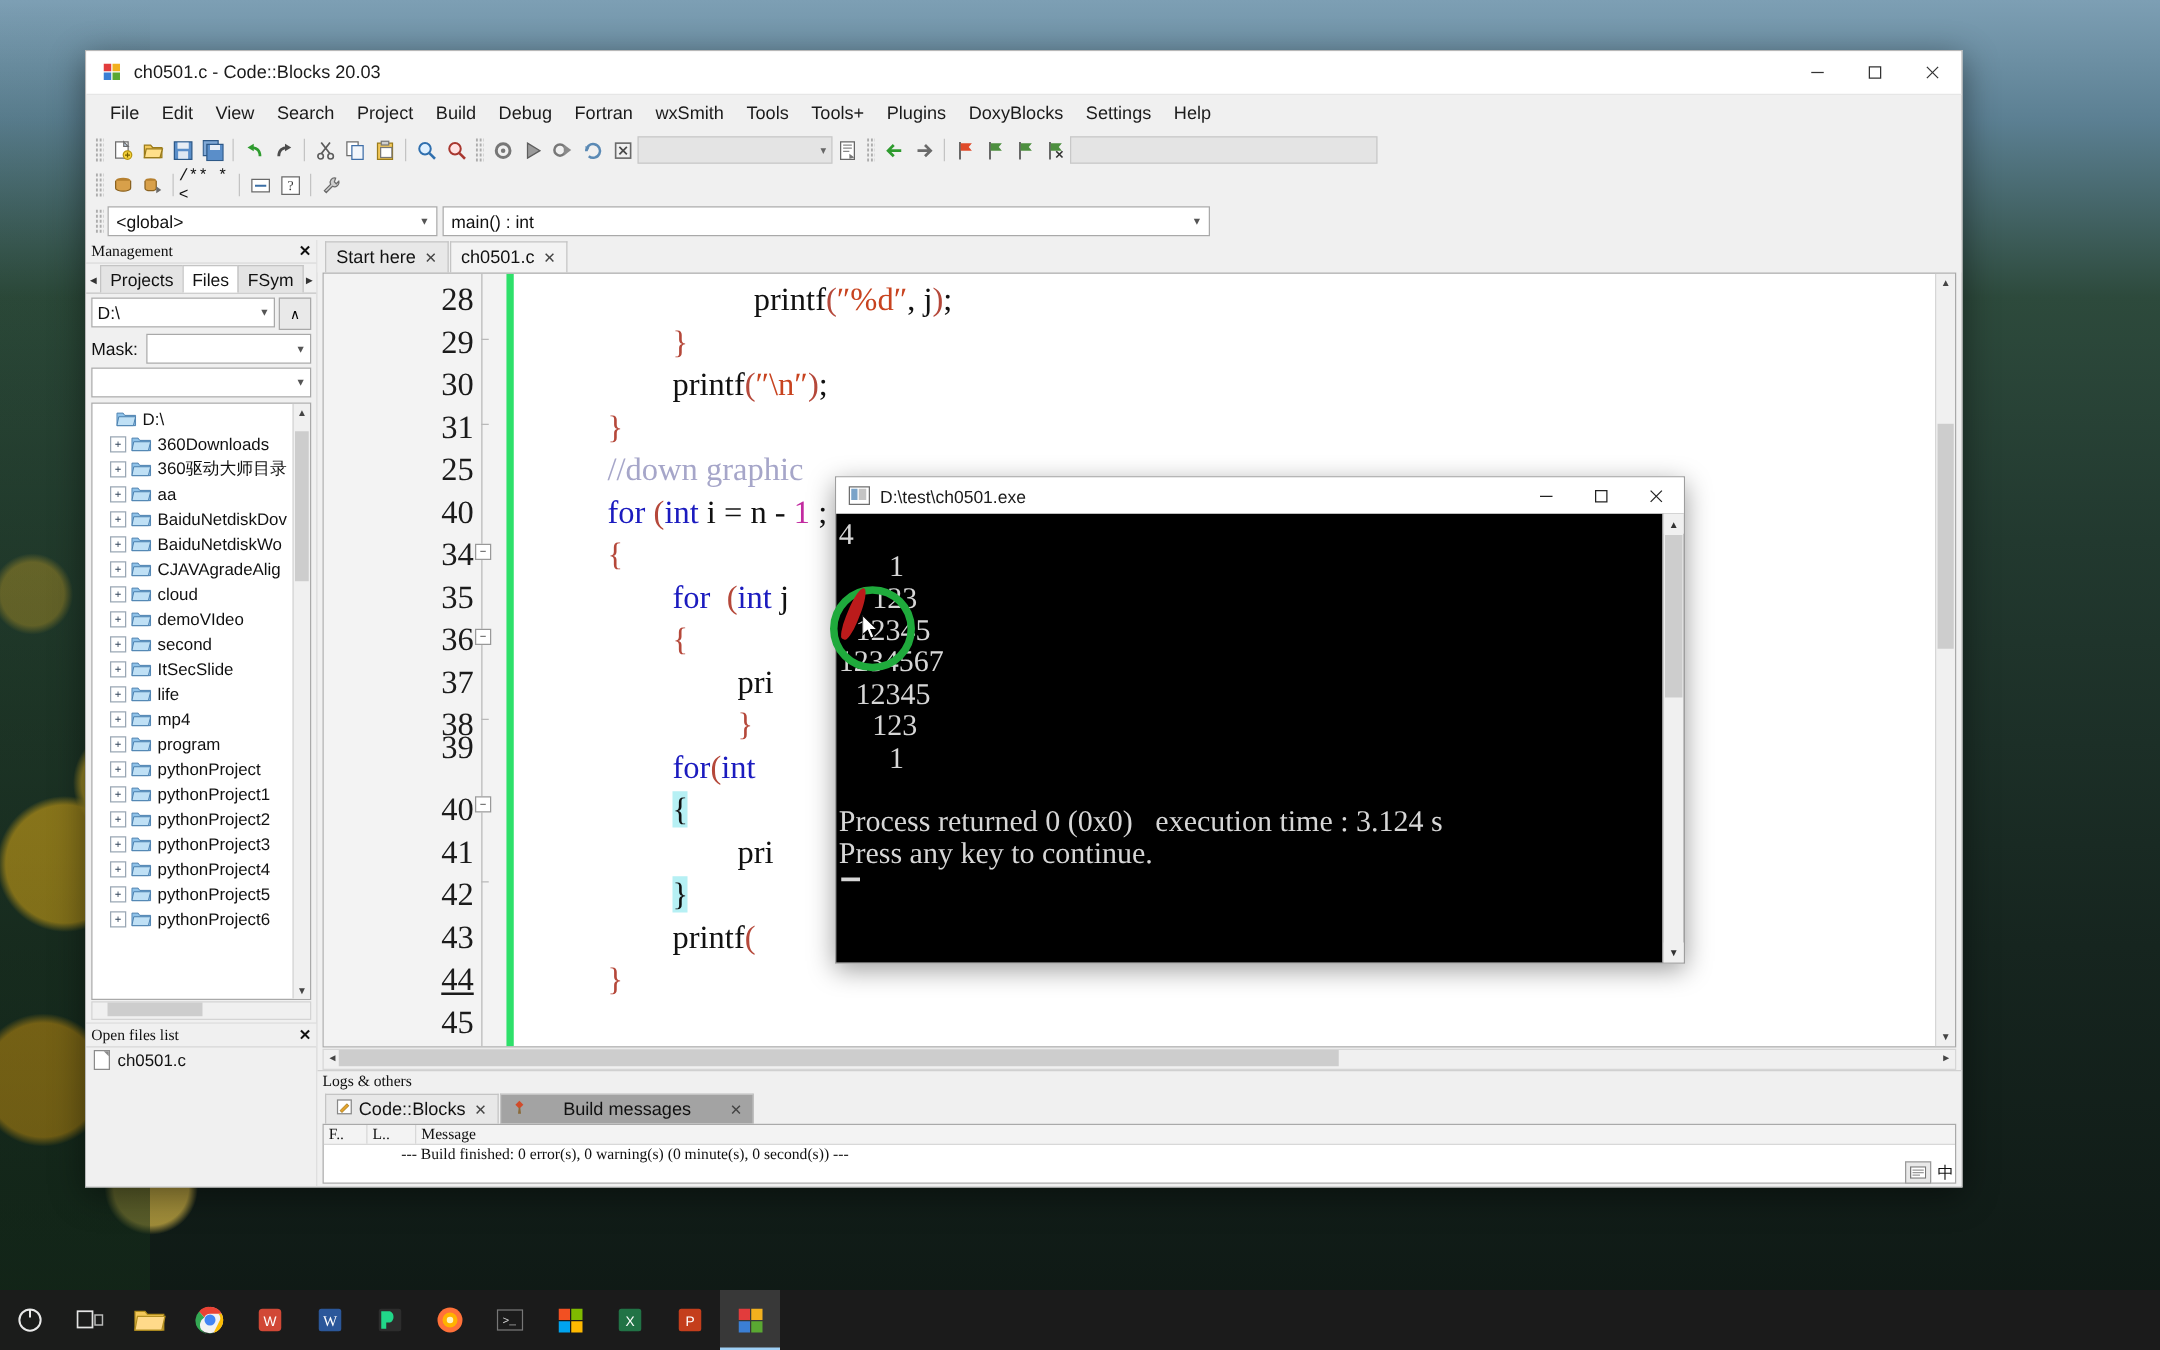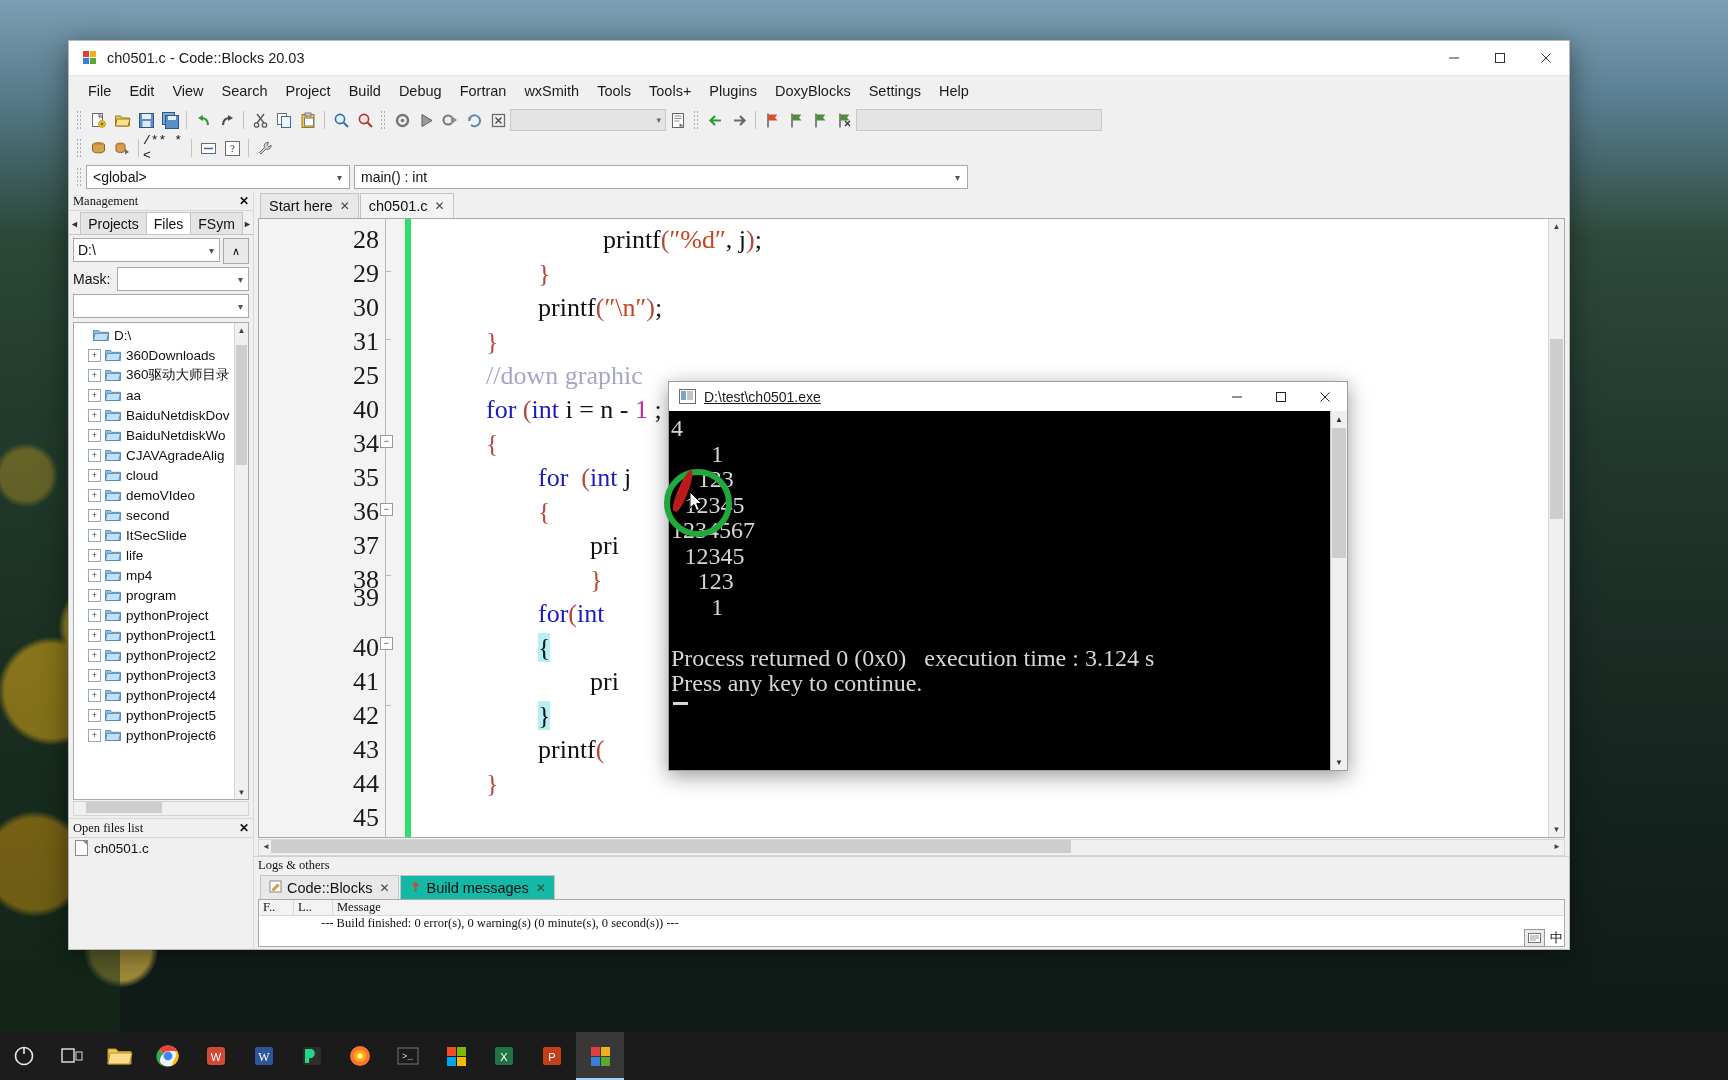--- a/index.html
+++ b/index.html
@@ -126,40 +126,40 @@
   .ed-vsb .thumb{position:absolute;left:1px;width:13px;background:#cdcdcd;}
   .ed-hsb{height:15px;margin:1px 4px 0 4px;background:#f0f0f0;border:1px solid #d6d6d6;position:relative;flex:none;}
   .ed-hsb .thumb{position:absolute;left:12px;top:0;height:13px;width:800px;background:#cdcdcd;}
   .ed-hsb .ar{position:absolute;top:0;width:14px;height:13px;display:flex;align-items:center;justify-content:center;font-size:8px;color:#444;}
   
   .logs{height:92px;display:flex;flex-direction:column;background:#f0f0f0;border-top:1px solid #d0d0d0;}
   .logs-cap{height:17px;display:flex;align-items:center;font-family:"Liberation Serif",serif;font-size:12.5px;color:#111;padding-left:4px;}
   .logs-tabs{height:25px;display:flex;align-items:flex-end;padding-left:6px;}
   .ltab{height:23px;display:flex;align-items:center;padding:0 8px;font-size:14.5px;color:#111;
     background:#e8e8e8;border:1px solid #c4c4c4;border-bottom:none;margin-right:1px;}
-  .ltab.active{background:#14b8a6;}
+  .ltab.active{background:#a3a3a3;gap:24px;}
   .ltab .x{margin-left:7px;font-size:12px;color:#444;}
   .log-table{flex:1;margin:0 4px 2px 4px;background:#fff;border:1px solid #a9a9a9;font-family:"Liberation Serif",serif;font-size:12.5px;color:#111;overflow:hidden;position:relative;}
   .lg-head{height:15px;display:flex;background:#f3f3f3;border-bottom:1px solid #d8d8d8;}
   .lg-h{padding:0 4px;display:flex;align-items:center;border-right:1px solid #d8d8d8;}
   .lg-row{height:14px;display:flex;align-items:center;padding-left:62px;}
   .sysbar{position:absolute;right:6px;bottom:2px;display:flex;gap:5px;align-items:center;}
   .sysbox{width:19px;height:16px;border:1px solid #9a9a9a;background:#e9e9e9;display:flex;align-items:center;justify-content:center;font-size:10px;}
   .syscn{font-size:13px;color:#111;}
   
   #console{
     position:absolute;left:668px;top:381px;width:678px;height:388px;
     background:#fff;border:1px solid #9e9e9e;box-shadow:0 5px 20px rgba(0,0,0,.4);
     display:flex;flex-direction:column;
   }
   .con-title{height:29px;display:flex;align-items:center;background:#fff;}
   .con-ico{width:15px;height:13px;margin:0 8px 0 10px;background:#fff;border:1px solid #6e6e6e;position:relative;flex:none;}
   .con-ico:before{content:"";position:absolute;left:1px;top:1px;width:5px;height:9px;background:#7aa3c8;}
   .con-ico:after{content:"";position:absolute;left:7px;top:1px;width:6px;height:9px;background:#c4c4c4;}
-  .con-title-text{font-size:14px;color:#1b1b1b;text-decoration:underline;}
+  .con-title-text{font-size:14px;color:#1b1b1b;}
   .con-btns{margin-left:auto;display:flex;}
   .con-btn{width:44px;height:29px;display:flex;align-items:center;justify-content:center;color:#222;}
   .con-body{flex:1;background:#000;position:relative;display:flex;min-height:0;}
   .con-text{flex:1;position:relative;font-family:"Liberation Serif",serif;font-size:24px;color:#d6d6d6;white-space:pre;padding-top:2px;}
   .con-line{position:absolute;left:0;}
   .con-vsb{width:16px;background:#f0f0f0;border-left:1px solid #c0c0c0;position:relative;flex:none;}
   .con-vsb .ar{position:absolute;left:0;width:16px;height:16px;display:flex;align-items:center;justify-content:center;font-size:8px;color:#333;background:#f0f0f0;}
   .con-vsb .thumb{position:absolute;left:1px;top:17px;width:14px;height:130px;background:#cdcdcd;}
   .caret{position:absolute;width:15px;height:3px;background:#d6d6d6;}
   
@@ -687,21 +687,21 @@
               <div class="lineno" style="top: 210px;">34</div>
               <div class="lineno" style="top: 244px;">35</div>
               <div class="lineno" style="top: 278px;">36</div>
               <div class="lineno" style="top: 312px;">37</div>
               <div class="lineno" style="top: 346px;">38</div>
               <div class="lineno" style="top: 364px;">39</div>
               <div class="lineno" style="top: 414px;">40</div>
               <div class="lineno" style="top: 448px;">41</div>
               <div class="lineno" style="top: 482px;">42</div>
               <div class="lineno" style="top: 516px;">43</div>
-              <div class="lineno" style="top: 550px;">44</div>
+              <div class="lineno" style="top: 550px; text-decoration: underline;">44</div>
               <div class="lineno" style="top: 584px;">45</div>
               <div class="lineno" style="top: 618px;">46</div>
             </div>
           <div class="fold-col">
             <div class="fold-line" style="left:6px;top:0;height:100%;"></div>
             <div class="fold-tick" style="left:6px;top:52px;"></div>
             <div class="fold-tick" style="left:6px;top:120px;"></div>
             <div class="fold-box" style="left:1px;top:216px;">−</div>
             <div class="fold-box" style="left:1px;top:284px;">−</div>
             <div class="fold-tick" style="left:6px;top:356px;"></div>

